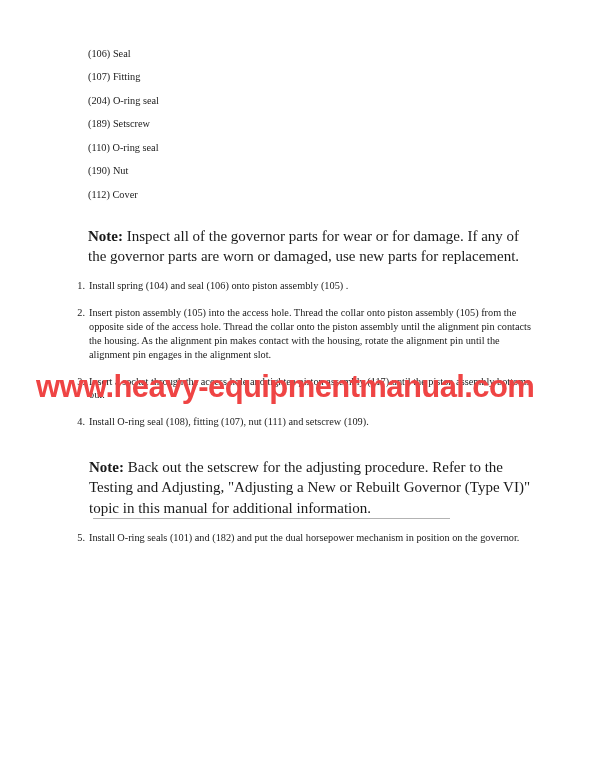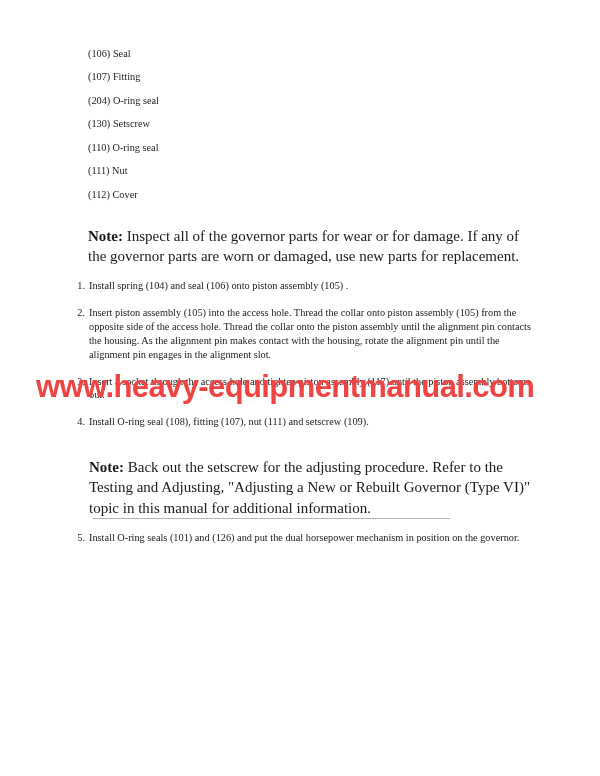--- a/index.html
+++ b/index.html
@@ -117,23 +117,23 @@
 <body>
 
 <div class="page">
 
   <div class="content">
 
     <ul class="parts-list">
       <li class="parts-item">(106) Seal</li>
       <li class="parts-item">(107) Fitting</li>
       <li class="parts-item">(204) O-ring seal</li>
-      <li class="parts-item">(130) Setscrew</li>
+      <li class="parts-item">(189) Setscrew</li>
       <li class="parts-item">(110) O-ring seal</li>
-      <li class="parts-item">(111) Nut</li>
+      <li class="parts-item">(190) Nut</li>
       <li class="parts-item">(112) Cover</li>
     </ul>
 
     <p class="note note-first"><span class="note-label">Note:</span><span> Inspect all of the governor parts for wear or for damage. If any of the governor parts are worn or damaged, use new parts for replacement.</span></p>
 
     <ol class="steps">
 
       <li class="step">
         <span class="step-num">1.</span>
         <span class="step-body">Install spring (104) and seal (106) onto piston assembly (105) .</span>
@@ -150,21 +150,21 @@
       </li>
 
       <li class="step">
         <span class="step-num">4.</span>
         <span class="step-body">Install O-ring seal (108), fitting (107), nut (111) and setscrew (109).</span>
         <p class="note step-note"><span class="note-label">Note:</span><span> Back out the setscrew for the adjusting procedure. Refer to the Testing and Adjusting, "Adjusting a New or Rebuilt Governor (Type VI)" topic in this manual for additional information.</span></p>
       </li>
 
       <li class="step">
         <span class="step-num">5.</span>
-        <span class="step-body">Install O-ring seals (101) and (126) and put the dual horsepower mechanism in position on the governor.</span>
+        <span class="step-body">Install O-ring seals (101) and (182) and put the dual horsepower mechanism in position on the governor.</span>
       </li>
 
     </ol>
 
   </div>
 
   <div class="divider"></div>
 
   <div class="watermark">www.heavy-equipmentmanual.com</div>
 

